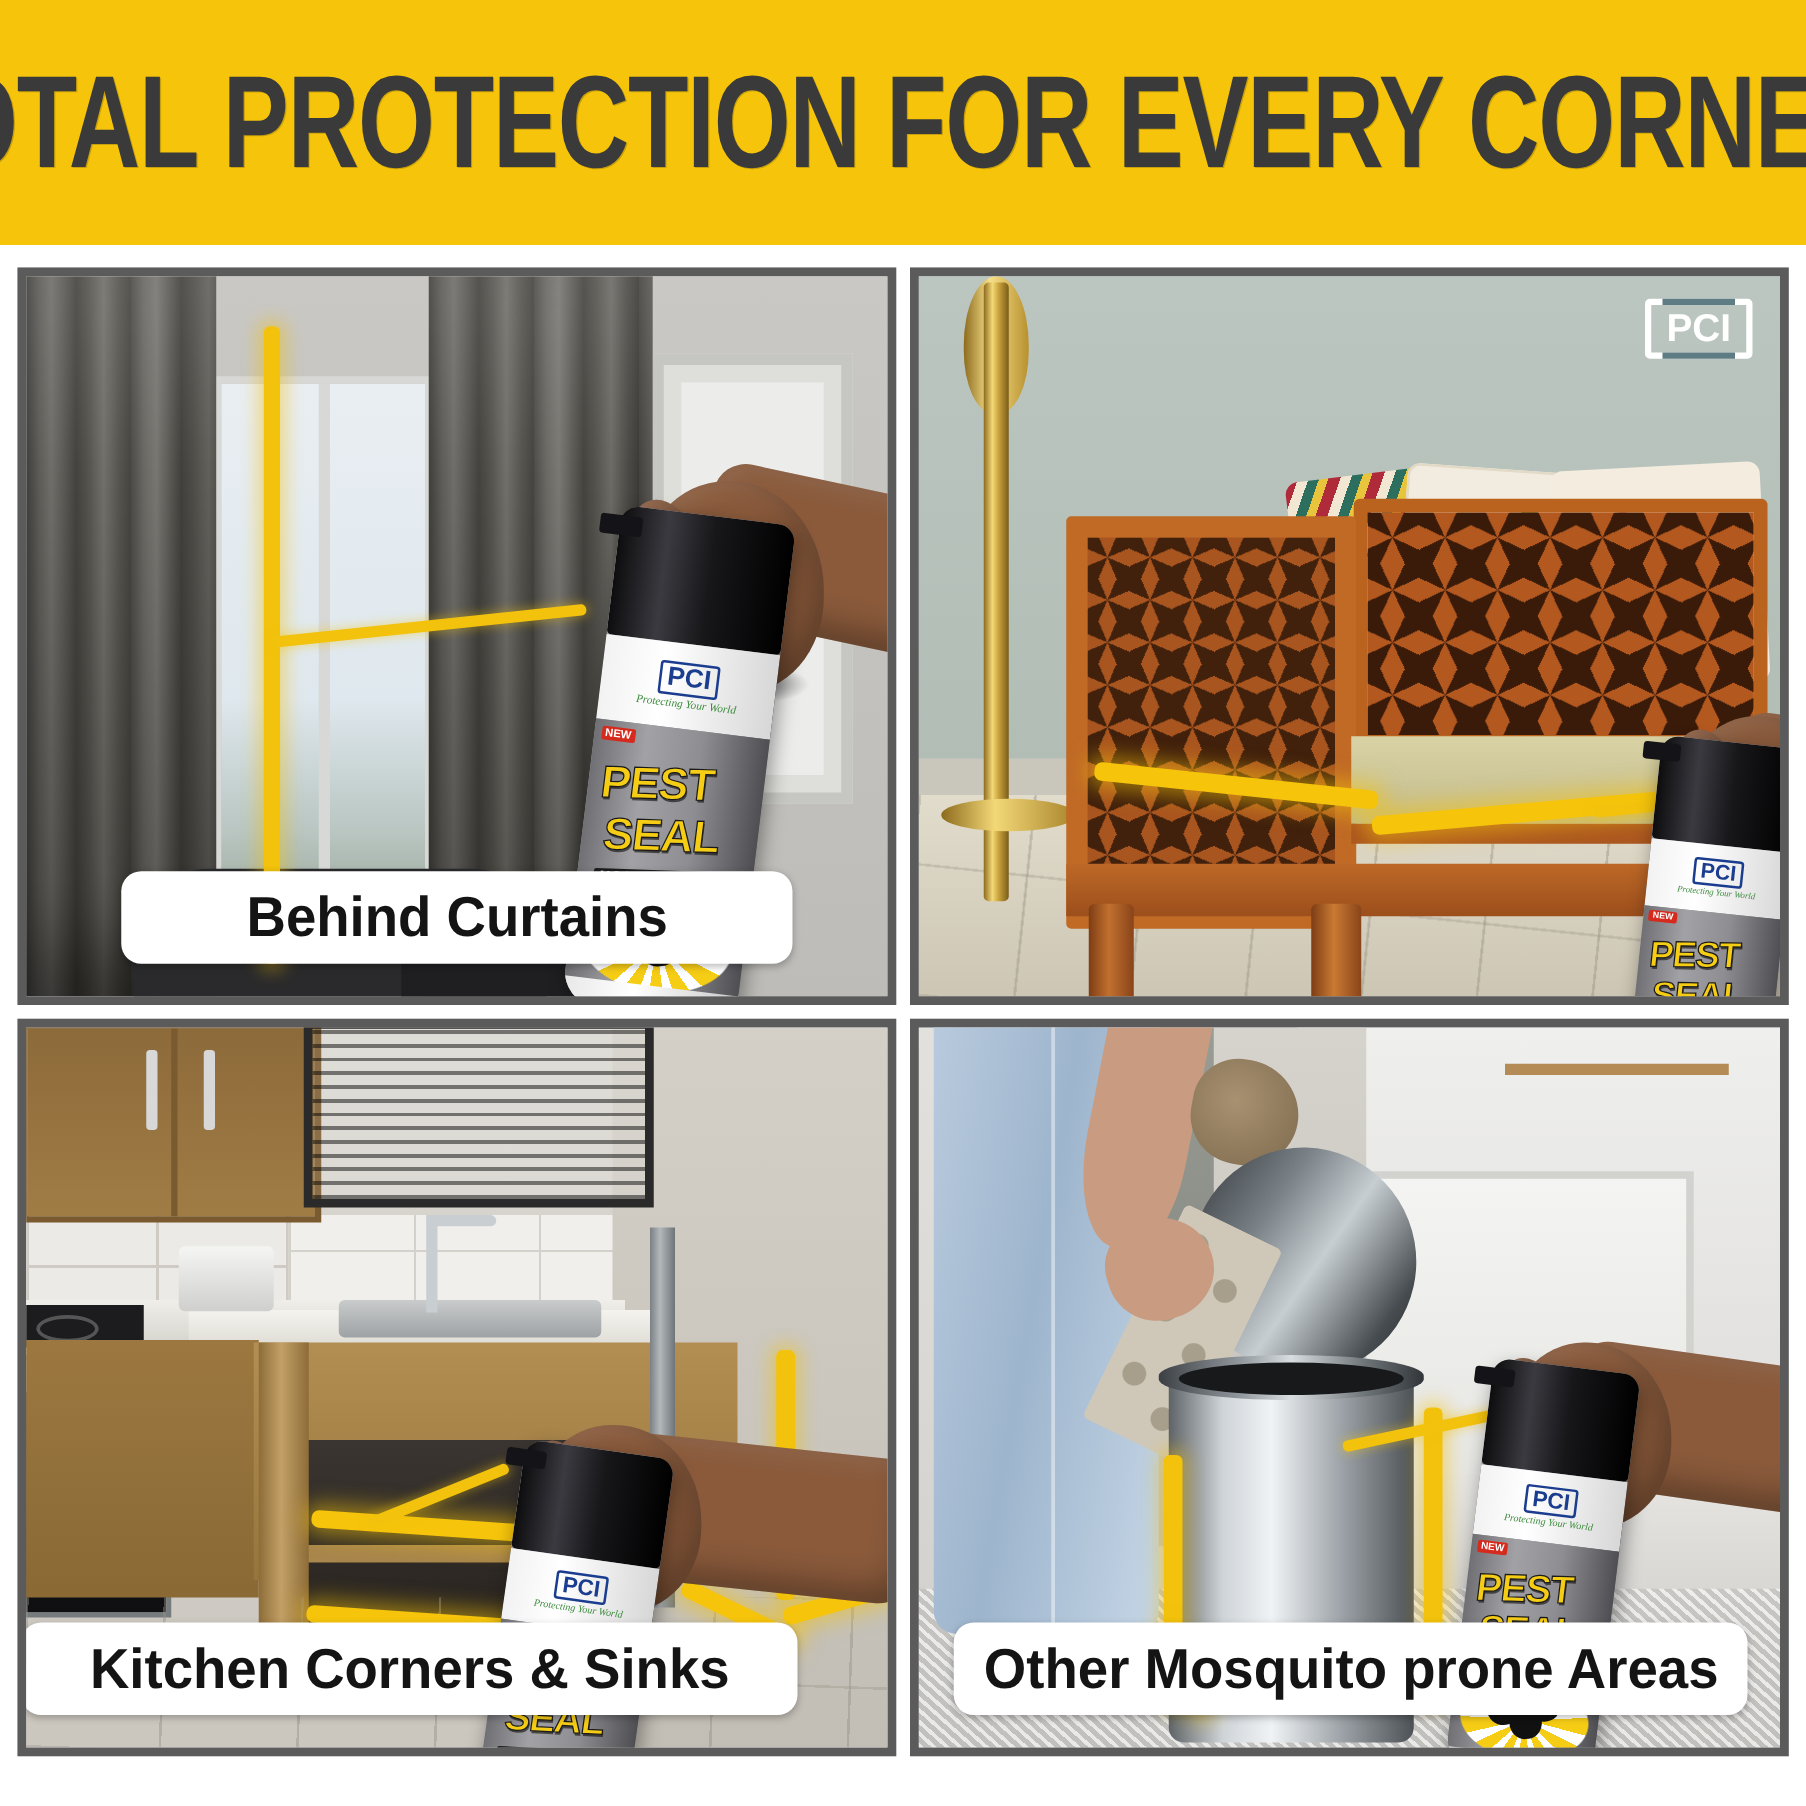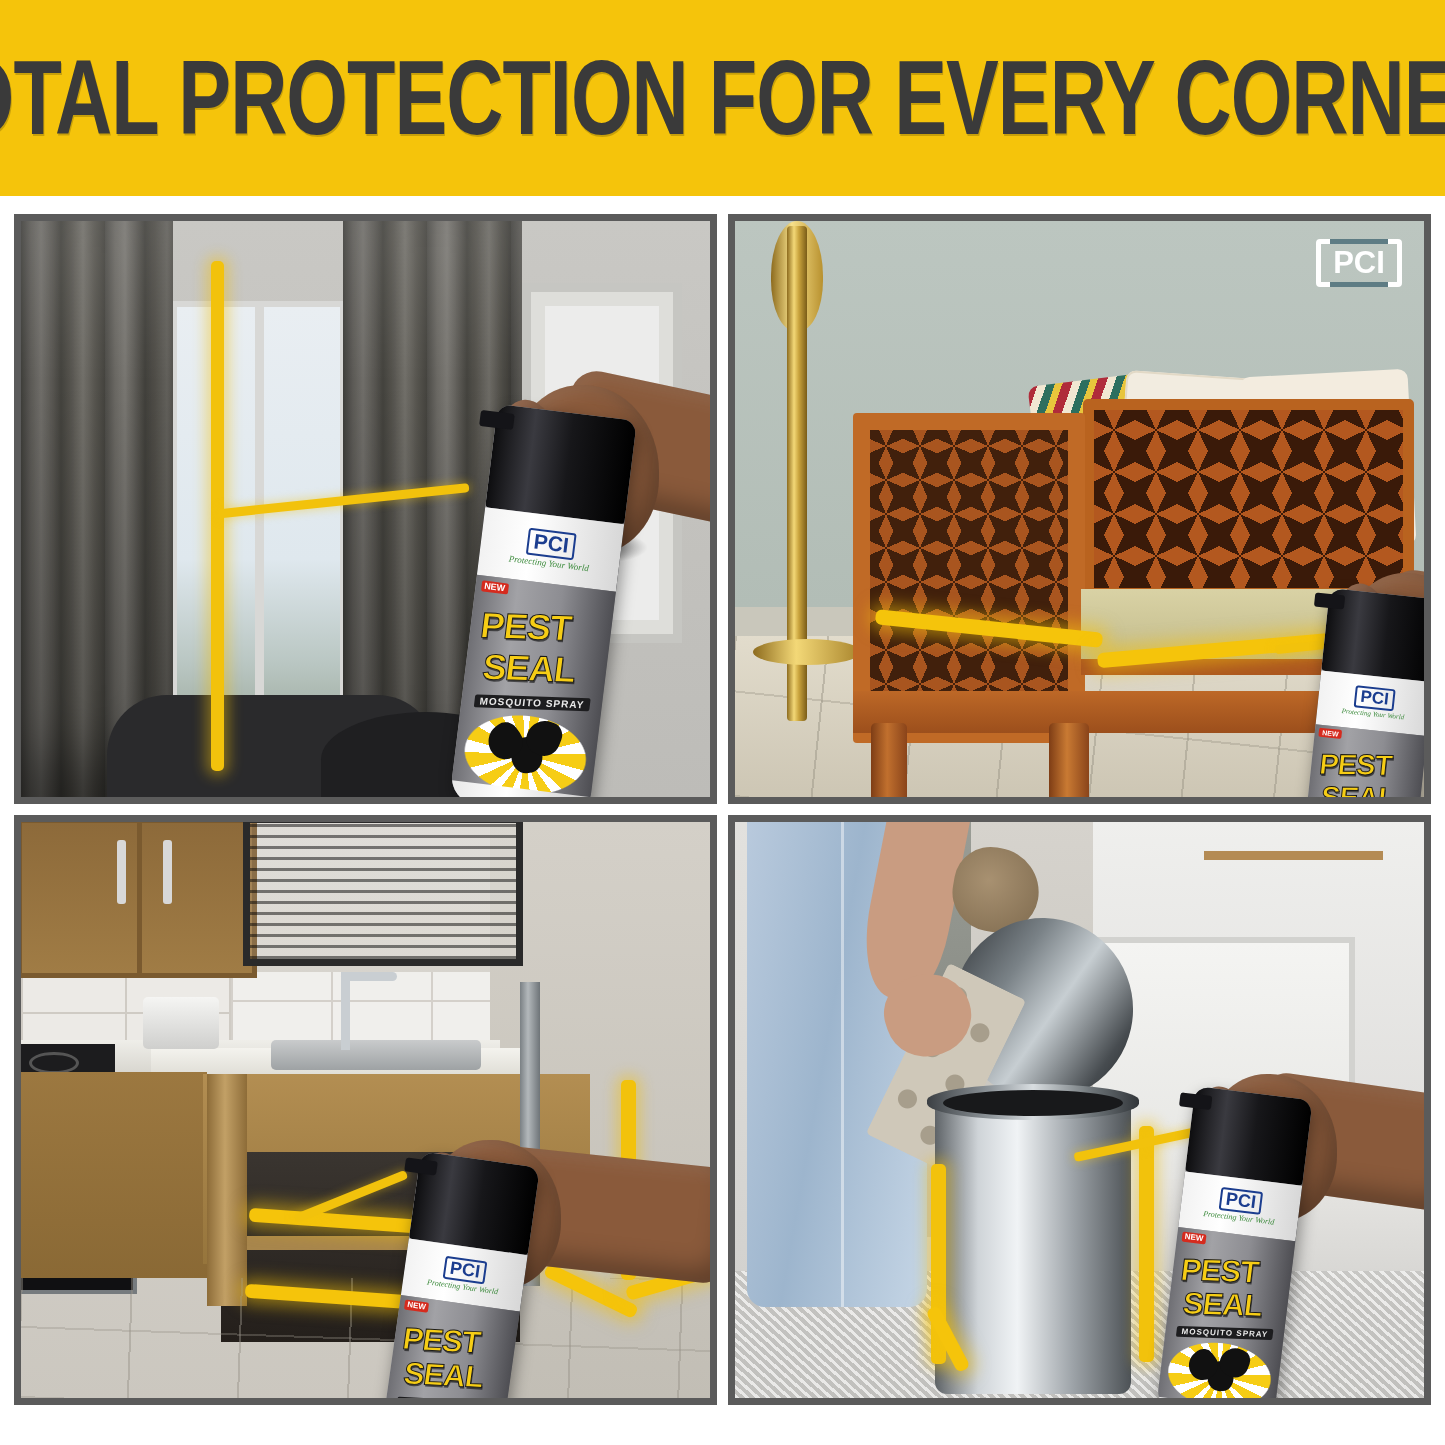--- a/index.html
+++ b/index.html
@@ -414,20 +414,23 @@
               <div class="can-pest" style="font-size:36px">PEST</div>
               <div class="can-seal" style="font-size:36px">SEAL</div>
               <div class="can-mos" style="font-size:10px">MOSQUITO SPRAY</div>
               <div class="burst"></div>
               <div class="bug"></div>
               <div class="can-foot"></div>
             </div>
           </div>
         </div>
       </div>
+      <div class="caption cap-p1">
+        <span>Behind Curtains</span>
+      </div>
     </div>
 
     <div class="panel">
       <div class="scene">
         <div class="p2-wall"></div>
         <div class="p2-skirt"></div>
         <div class="p2-floor"></div>
         <div class="p2-lamp-top"></div>
         <div class="p2-lamp"></div>
         <div class="p2-lamp-base"></div>
@@ -526,20 +529,23 @@
             <div class="can-grey">
               <div class="can-new" style="font-size:8px">NEW</div>
               <div class="can-pest" style="font-size:31px">PEST</div>
               <div class="can-seal" style="font-size:31px">SEAL</div>
               <div class="can-mos" style="font-size:8px">MOSQUITO SPRAY</div>
 
             </div>
           </div>
         </div>
       </div>
+      <div class="caption cap-p3">
+        <span>Kitchen Corners &amp; Sinks</span>
+      </div>
     </div>
 
     <div class="panel">
       <div class="scene">
         <div class="p4-bg"></div>
         <div class="p4-cabs"></div>
         <div class="p4-shelf"></div>
         <div class="p4-door"></div>
         <div class="p4-low"></div>
         <div class="p4-wall"></div>
@@ -580,16 +586,19 @@
               <div class="can-pest" style="font-size:31px">PEST</div>
               <div class="can-seal" style="font-size:31px">SEAL</div>
               <div class="can-mos" style="font-size:8px">MOSQUITO SPRAY</div>
               <div class="burst"></div>
               <div class="bug"></div>
               <div class="can-foot"></div>
             </div>
           </div>
         </div>
       </div>
+      <div class="caption cap-p4">
+        <span>Other Mosquito prone Areas</span>
+      </div>
     </div>
 
   </div>
 </div>
 
 </body></html>

